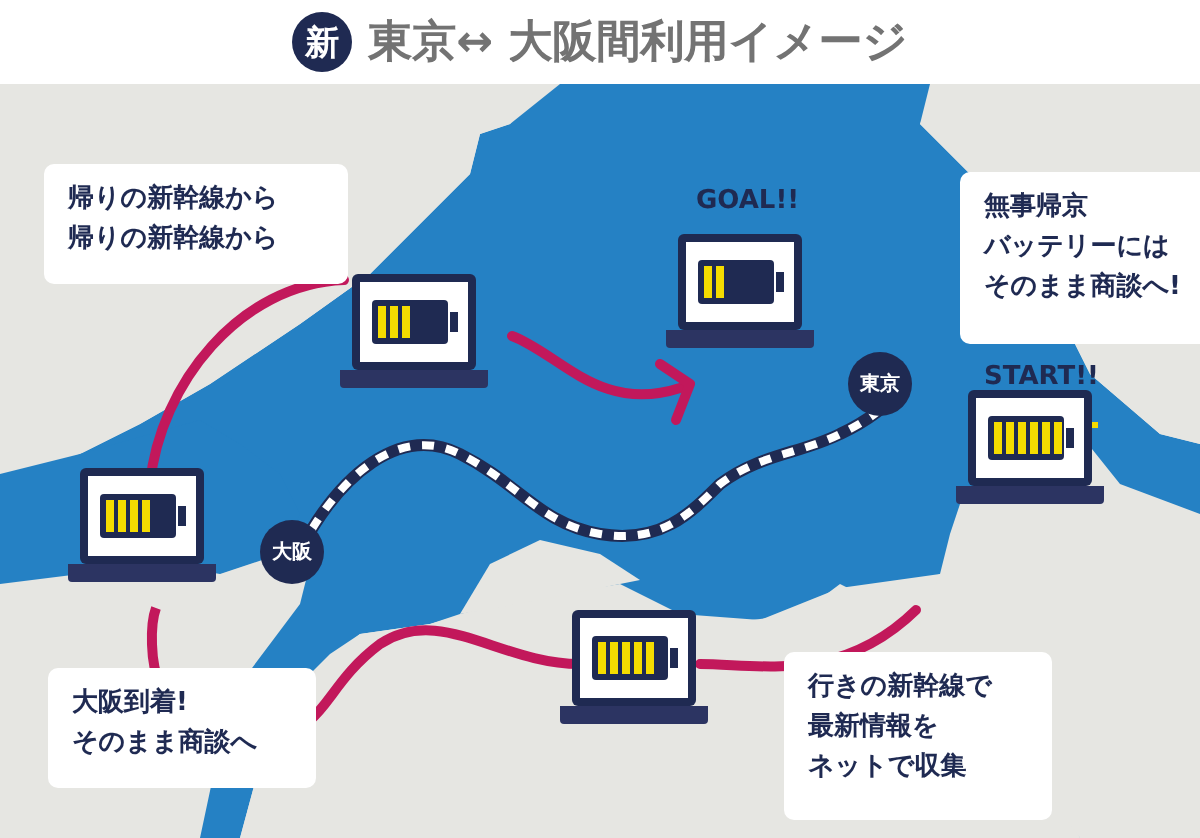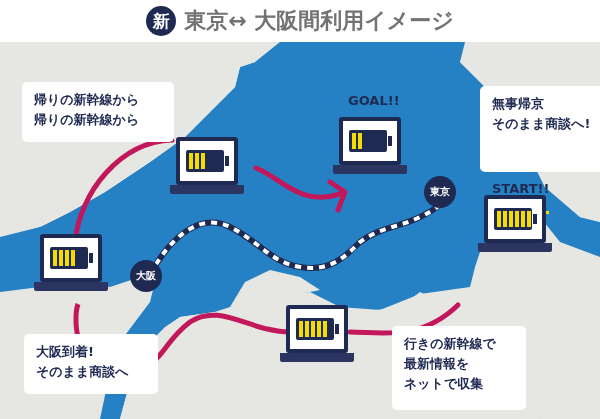--- a/index.html
+++ b/index.html
@@ -59,20 +59,21 @@
 
   <div class="label-tag" style="left:348px;top:52px;">GOAL!!</div>
   <div class="label-tag" style="left:492px;top:140px;">START!!</div>
 
   <div class="bubble" style="left:22px;top:40px;width:152px;height:60px;">
     <div>帰りの新幹線から</div>
     <div>帰りの新幹線から</div>
   </div>
   <div class="bubble" style="left:444px;top:44px;width:132px;height:86px;margin-left:36px;">
     <div>無事帰京</div>
+    <div>バッテリーには</div>
     <div>そのまま商談へ!</div>
   </div>
   <div class="bubble" style="left:392px;top:284px;width:134px;height:84px;">
     <div>行きの新幹線で</div>
     <div>最新情報を</div>
     <div>ネットで収集</div>
   </div>
   <div class="bubble" style="left:24px;top:292px;width:134px;height:60px;">
     <div>大阪到着!</div>
     <div>そのまま商談へ</div>

